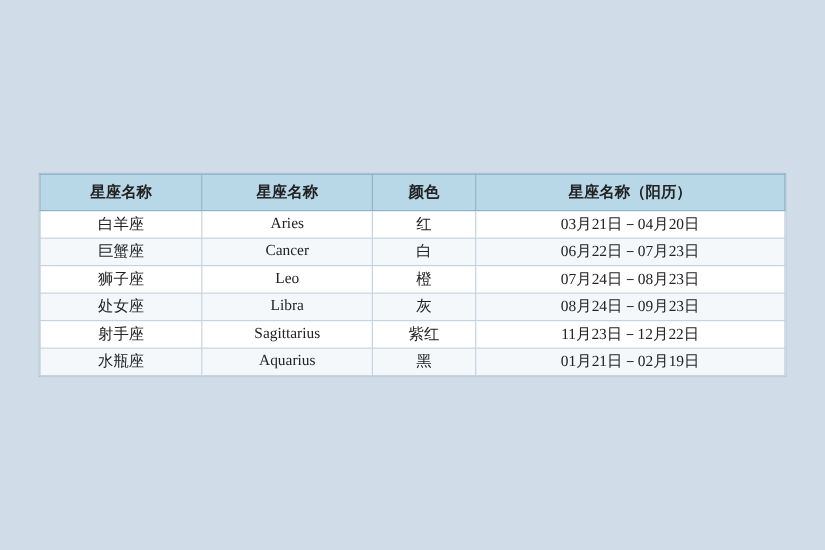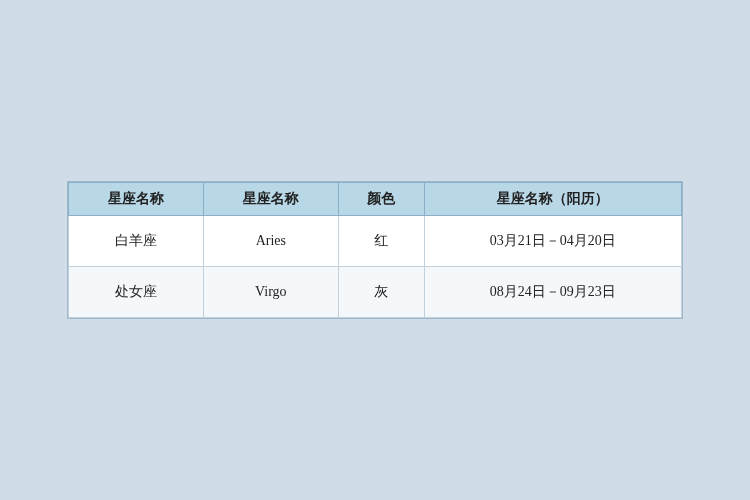--- a/index.html
+++ b/index.html
@@ -9,38 +9,38 @@
       background-color: #d0dce8;
       display: flex;
       align-items: center;
       justify-content: center;
       font-family: "SimSun", "宋体", serif;
       font-size: 14px;
     }
     .table-container {
       background: #fff;
       border: 1px solid #a0b8c8;
-      width: 616px;
+      width: 680px;
     }
     table {
       width: 100%;
       border-collapse: collapse;
     }
     thead tr th {
       background-color: #b8d8e8;
       border: 1px solid #8ab0c8;
       padding: 7px 10px;
       text-align: center;
       font-weight: bold;
       font-size: 14px;
       color: #222;
     }
     tbody tr td {
       border: 1px solid #c0d0dc;
-      padding: 16px 10px;
+      padding: 3px 10px;
       text-align: center;
       font-size: 14px;
       color: #222;
       background-color: #fff;
     }
     tbody tr:nth-child(even) td {
       background-color: #f4f8fb;
     }
   </style>
 </head>
@@ -59,20 +59,44 @@
     </thead>
     <tbody>
 
     <tr>
           <td>白羊座</td>
           <td>Aries</td>
           <td>红</td>
           <td>03月21日－04月20日</td>
         </tr>
         <tr>
+          <td>巨蟹座</td>
+          <td>Cancer</td>
+          <td>白</td>
+          <td>06月22日－07月23日</td>
+        </tr>
+        <tr>
+          <td>狮子座</td>
+          <td>Leo</td>
+          <td>橙</td>
+          <td>07月24日－08月23日</td>
+        </tr>
+        <tr>
           <td>处女座</td>
-          <td>Virgo</td>
+          <td>Libra</td>
           <td>灰</td>
           <td>08月24日－09月23日</td>
+        </tr>
+        <tr>
+          <td>射手座</td>
+          <td>Sagittarius</td>
+          <td>紫红</td>
+          <td>11月23日－12月22日</td>
+        </tr>
+        <tr>
+          <td>水瓶座</td>
+          <td>Aquarius</td>
+          <td>黑</td>
+          <td>01月21日－02月19日</td>
         </tr>
       </tbody>
   </table>
 </div>
 
 </body></html>

